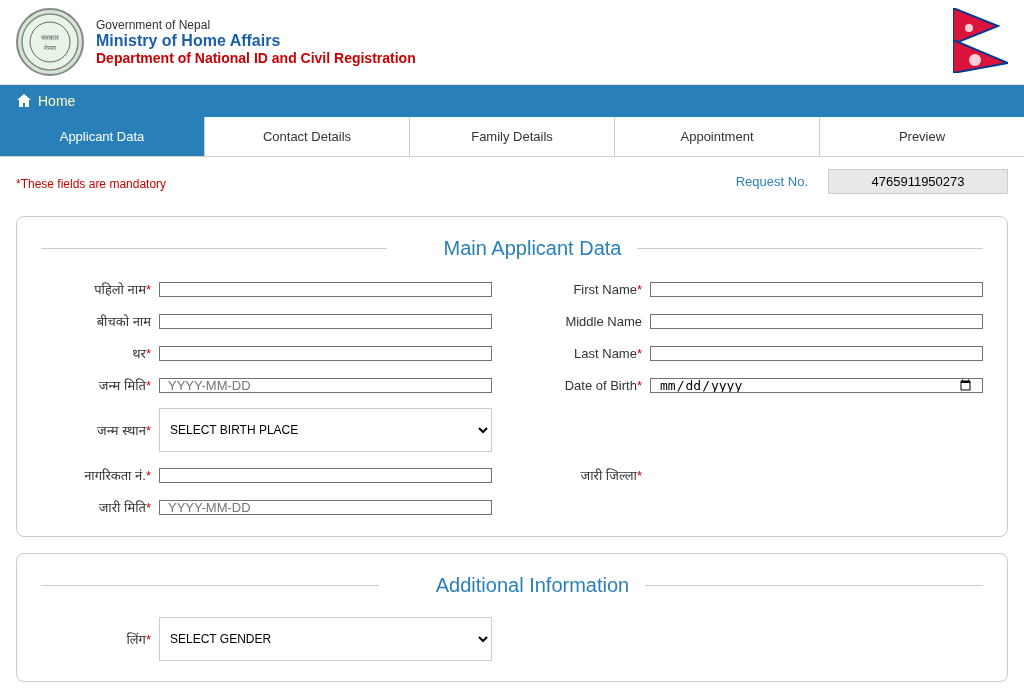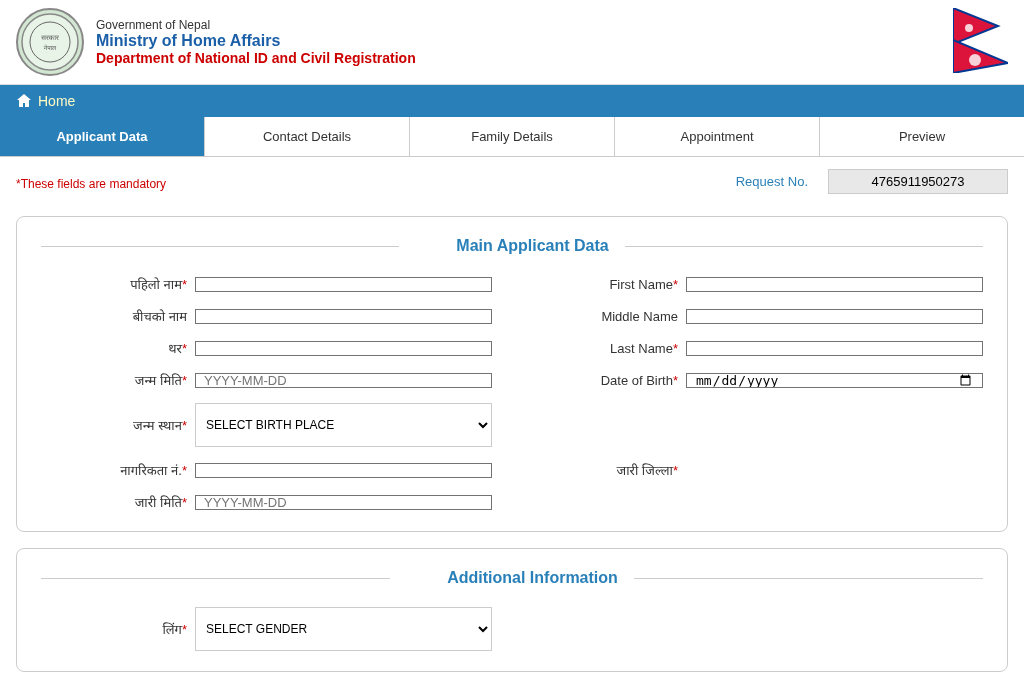--- a/index.html
+++ b/index.html
@@ -44,21 +44,21 @@
       cursor: pointer;
       border-right: 1px solid #ccc;
       font-size: 13px;
       color: #333;
       background: white;
     }
     .tab:last-child { border-right: none; }
     .tab.active {
       background: #2980b9;
       color: white;
-      font-weight: bold;
+      font-weight: normal;
     }
 
     
     .content {
       background: white;
       padding: 12px 16px;
       min-height: 500px;
     }
 
     .mandatory-note { color: #cc0000; font-size: 12px; margin-bottom: 8px; }
@@ -94,21 +94,20 @@
     
     .form-grid {
       display: grid;
       grid-template-columns: 1fr 1fr;
       gap: 14px 40px;
     }
     .form-row {
       display: flex;
       align-items: center;
       gap: 8px;
-      margin-left: 36px;
     }
     .form-label {
       min-width: 110px;
       font-size: 13px;
       color: #333;
       text-align: right;
       flex-shrink: 0;
     }
     .required { color: #cc0000; }
     .form-input {
@@ -137,22 +136,22 @@
       margin-bottom: 20px;
     }
     .title-line {
       flex: 1;
       height: 1px;
       background: #ccc;
     }
     .title-text {
       padding: 0 16px;
       color: #2980b9;
-      font-size: 16px;
-      font-weight: bold;
+      font-size: 20px;
+      font-weight: normal;
       white-space: nowrap;
       margin-left: 41px;
     }
 
     
     .flag-svg { width: 55px; height: 65px; }
 
     
     .logo-circle {
       width: 68px; height: 68px;

